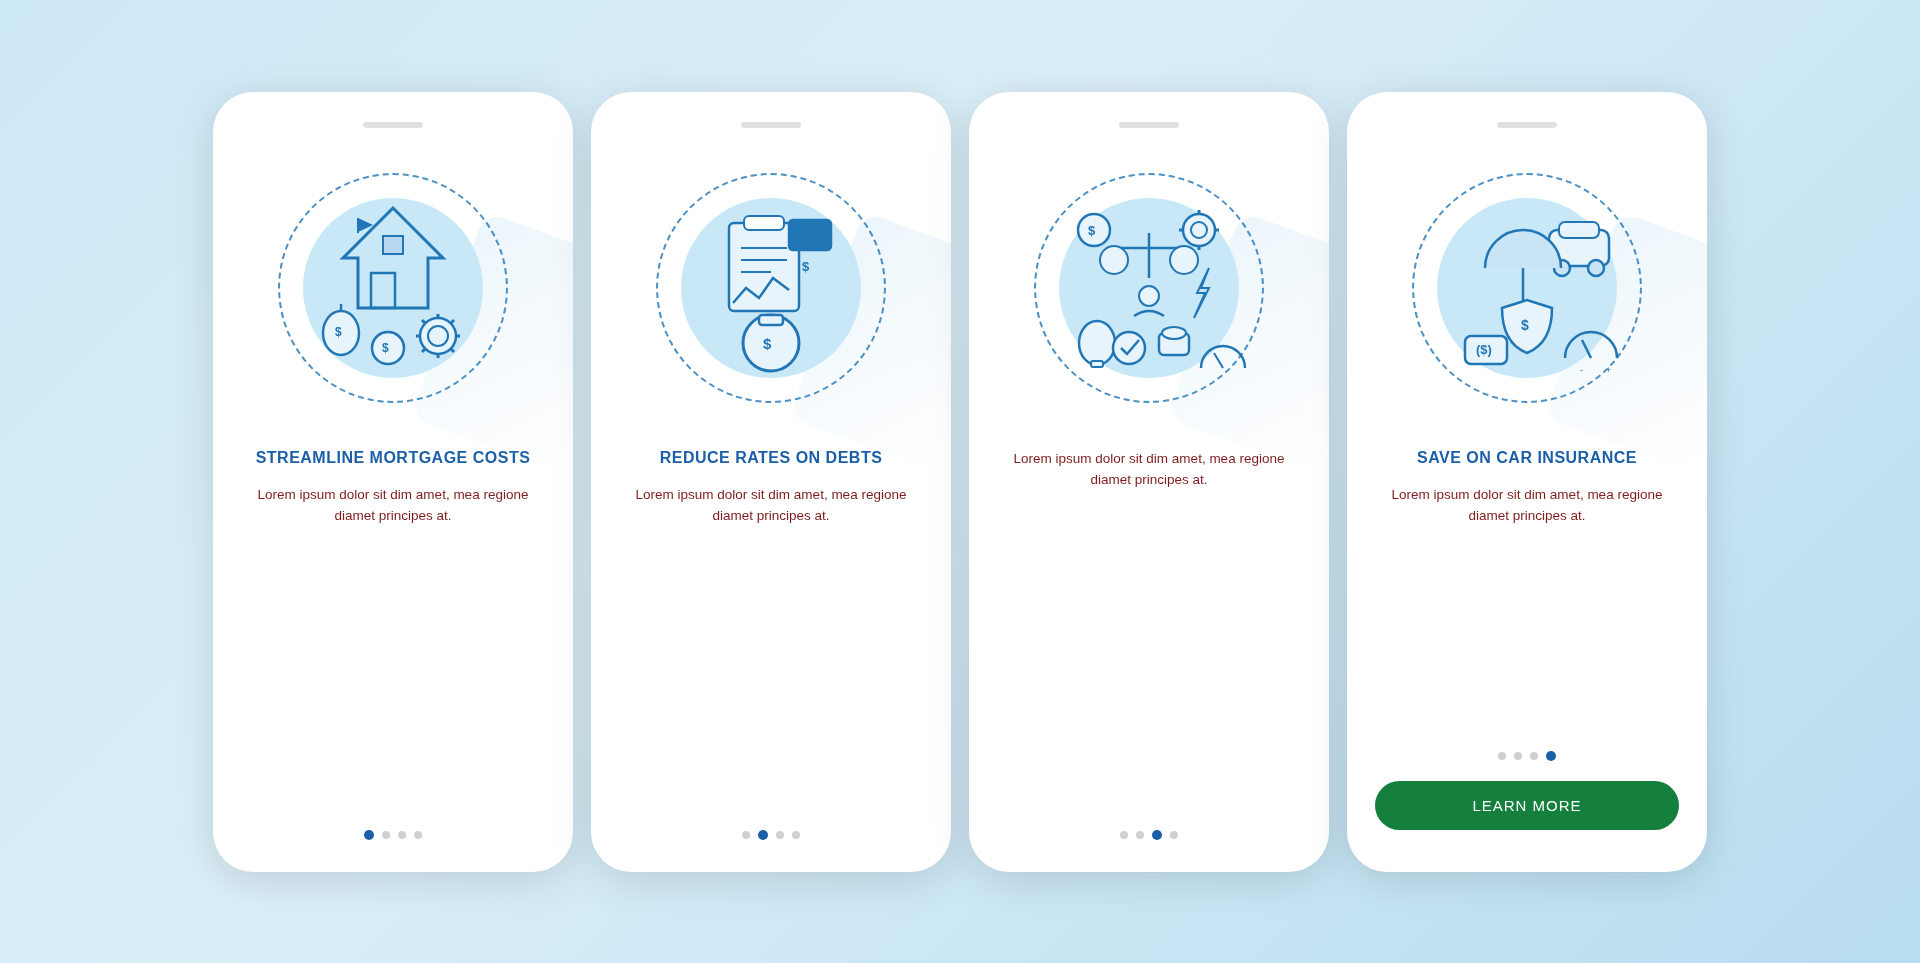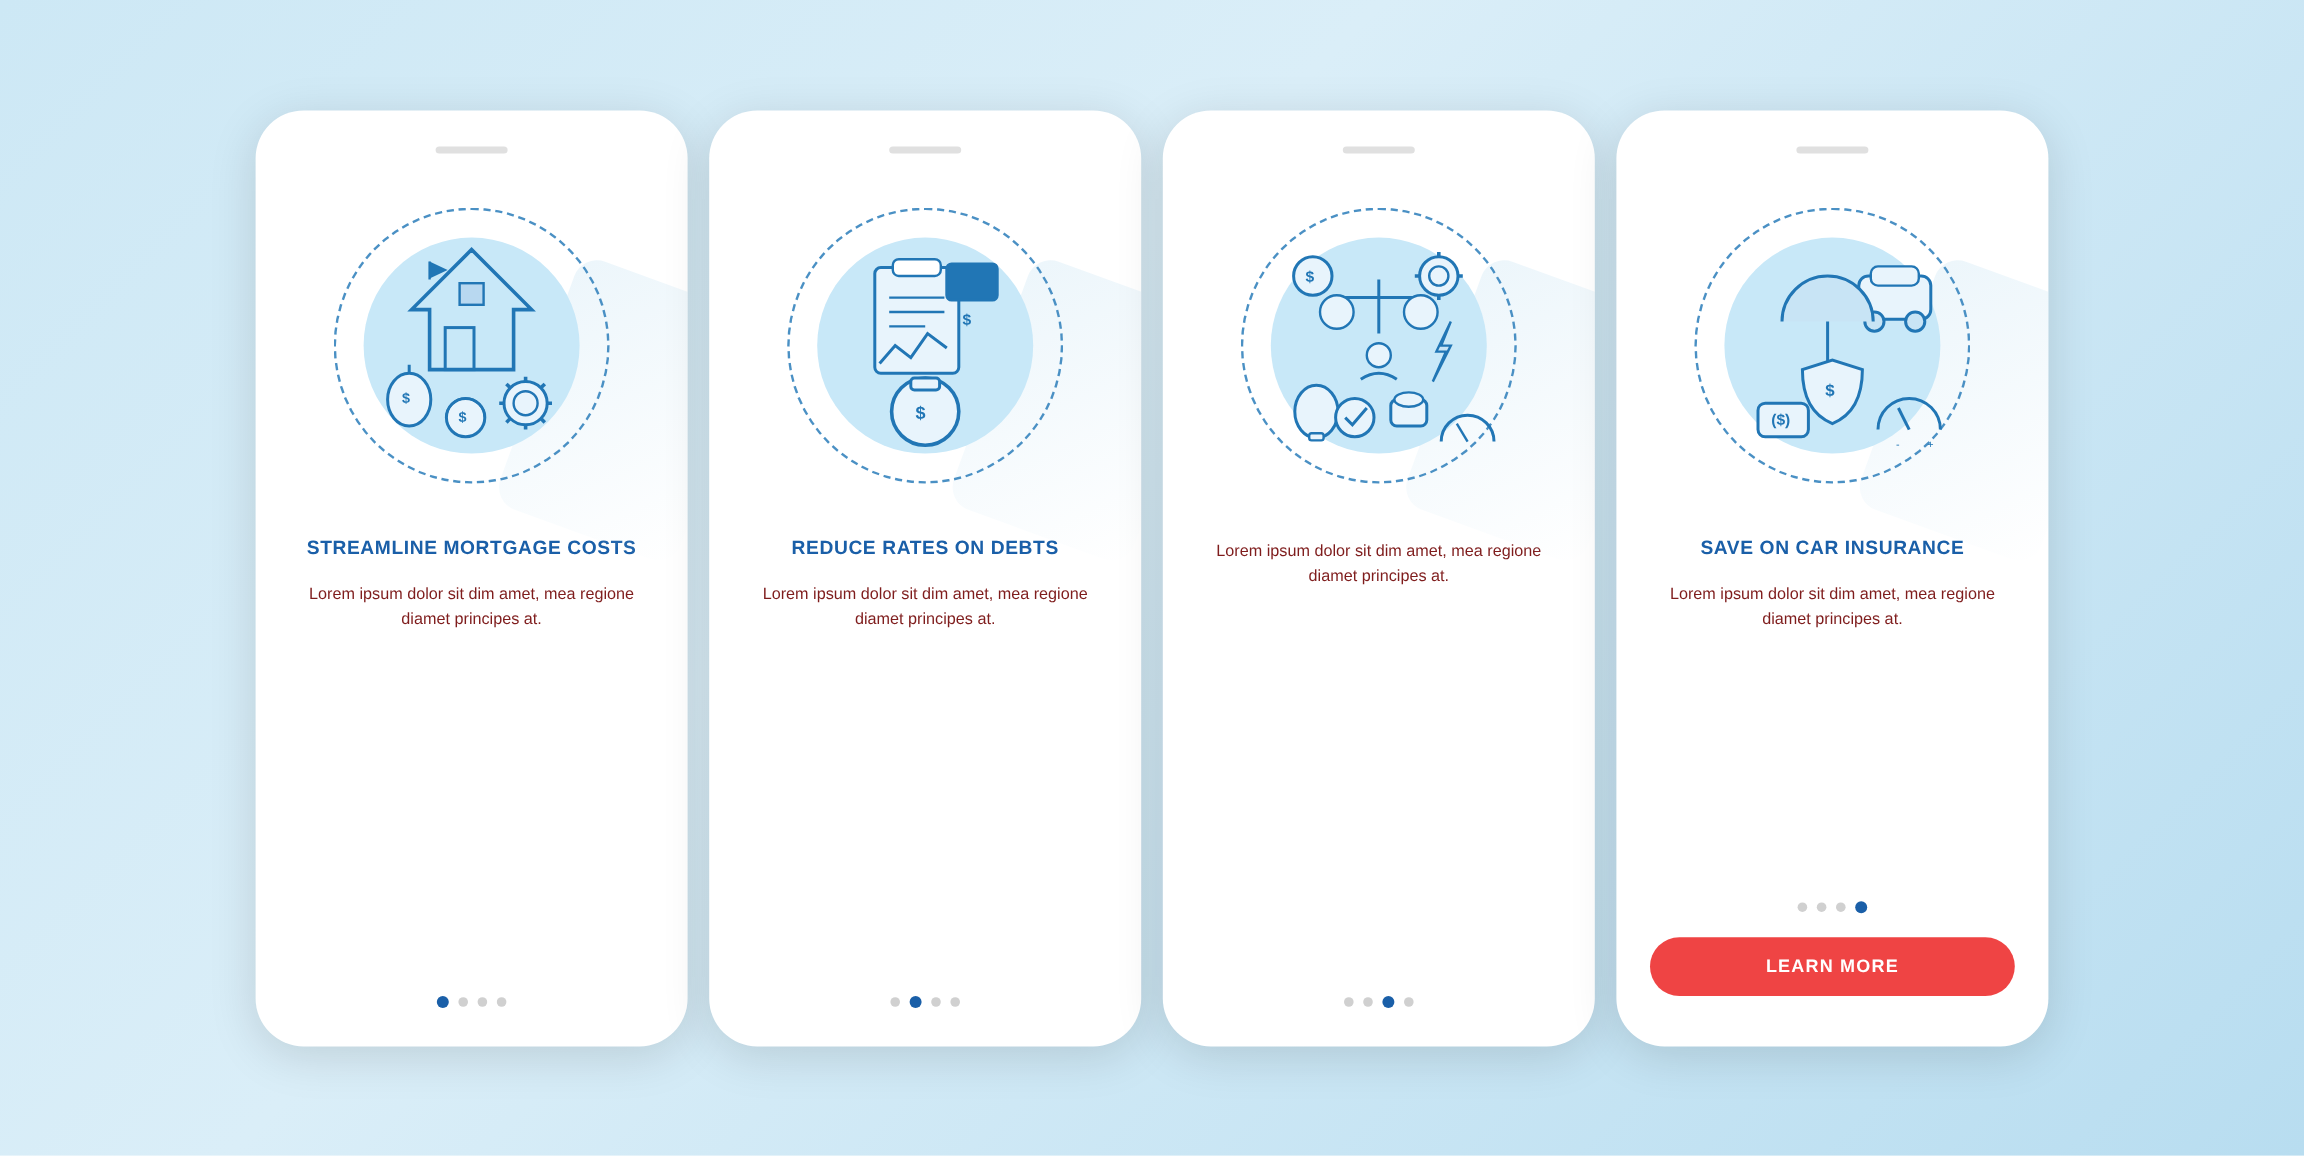--- a/index.html
+++ b/index.html
@@ -118,26 +118,26 @@
 
     .dot.active {
       background: #1a5fa8;
       width: 10px;
       height: 10px;
     }
 
     .learn-more-btn {
       width: 100%;
       padding: 16px 0;
-      background: #ef4444;
+      background: #15803d;
       color: #fff;
       border: none;
       border-radius: 30px;
       font-size: 15px;
-      font-weight: 700;
+      font-weight: 400;
       letter-spacing: 1px;
       text-transform: uppercase;
       cursor: pointer;
       margin-bottom: 10px;
     }
 
     
     .icon-svg {
       position: relative;
       z-index: 2;

